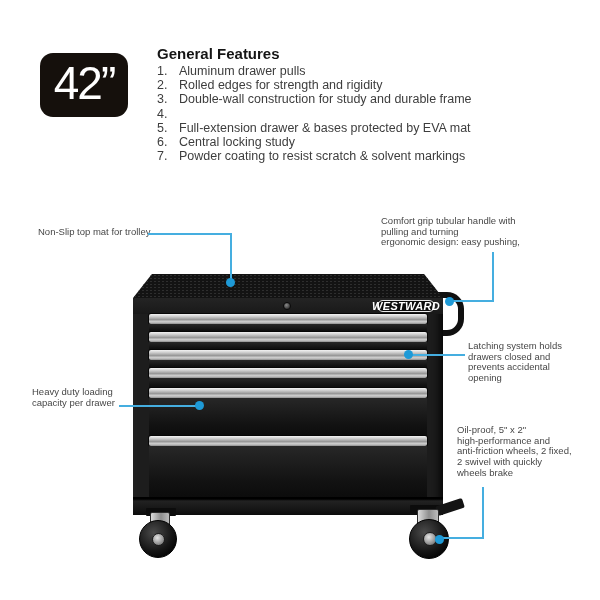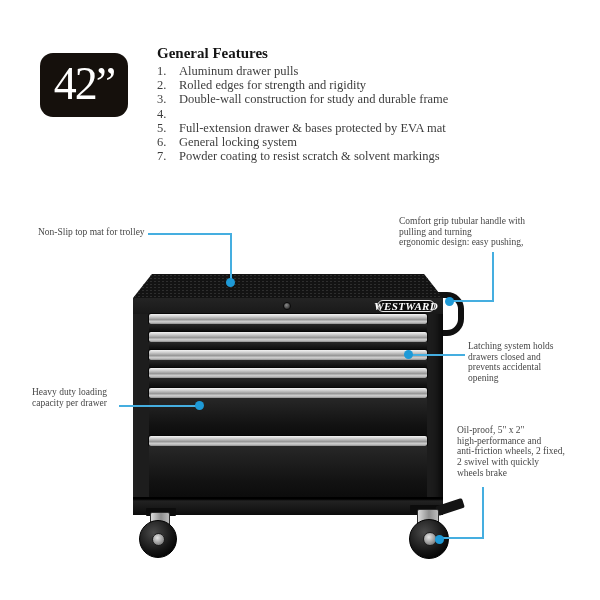--- a/index.html
+++ b/index.html
@@ -4,37 +4,37 @@
 <style>
   :root{
     --accent:#1e9ad7;
     --line:#45aee0;
     --cab:#1c1c1c;
   }
   *{margin:0;padding:0;box-sizing:border-box;}
   body{background:#fff;}
   .canvas{
     position:relative;width:600px;height:600px;background:#ffffff;overflow:hidden;
-    font-family:Liberation Serif, serif;
+    font-family:Liberation Sans, sans-serif;
   }
   
   .badge{
     position:absolute;left:40px;top:53px;width:88px;height:64px;border-radius:13px;
     background:#15100c;color:#fff;display:flex;align-items:center;justify-content:center;
     font-size:46px;letter-spacing:-2px;padding-bottom:4px;
   }
   
   .features{position:absolute;left:157px;top:45px;width:330px;}
   .features h1{font-size:15px;font-weight:bold;color:#151515;line-height:17px;margin-bottom:2px;}
   .f-row{display:flex;font-size:12.5px;color:#3d3d3d;line-height:14.2px;}
   .f-num{width:14px;margin-right:8px;}
   
   .callout{position:absolute;font-size:9.5px;line-height:10.7px;color:#474747;}
   .co-topmat{left:38px;top:227px;width:130px;white-space:nowrap;}
-  .co-handle{left:399px;top:216px;width:160px;}
+  .co-handle{left:381px;top:216px;width:160px;}
   .co-latch{left:468px;top:341px;width:110px;}
   .co-load{left:32px;top:387px;width:100px;}
   .co-wheel{left:457px;top:425px;width:130px;}
   
   .cline{position:absolute;background:var(--line);z-index:6;}
   .cdot{position:absolute;width:9px;height:9px;border-radius:50%;background:var(--accent);z-index:7;}
   
   .cab-top{
     position:absolute;left:133px;top:274px;width:310px;height:24px;z-index:2;
     clip-path:polygon(6.1% 0,93.9% 0,100% 100%,0 100%);
@@ -104,21 +104,21 @@
       </div>
     <div class="f-row">
         <span class="f-num">4.</span>
       </div>
     <div class="f-row">
         <span class="f-num">5.</span>
         <span>Full-extension drawer &amp; bases protected by EVA mat</span>
       </div>
     <div class="f-row">
         <span class="f-num">6.</span>
-        <span>General locking system</span>
+        <span>Central locking study</span>
       </div>
     <div class="f-row">
         <span class="f-num">7.</span>
         <span>Powder coating to resist scratch &amp; solvent markings</span>
       </div>
   </div>
 
   <div class="callout co-topmat">
     <div>Non-Slip top mat for trolley</div>
   </div>

